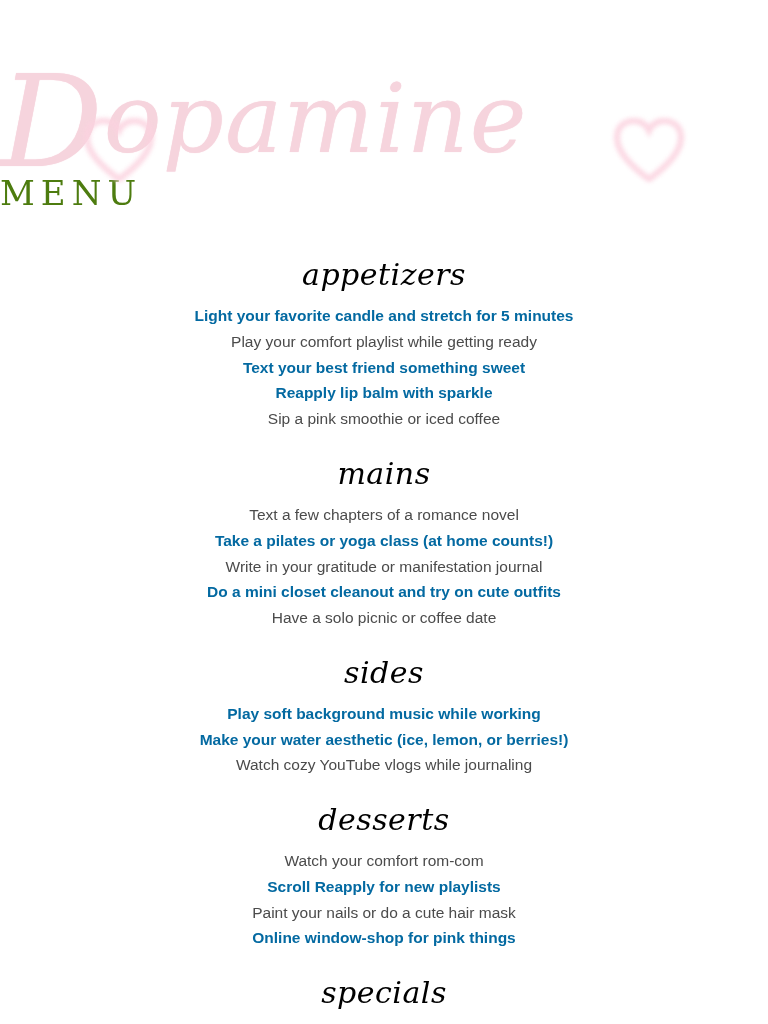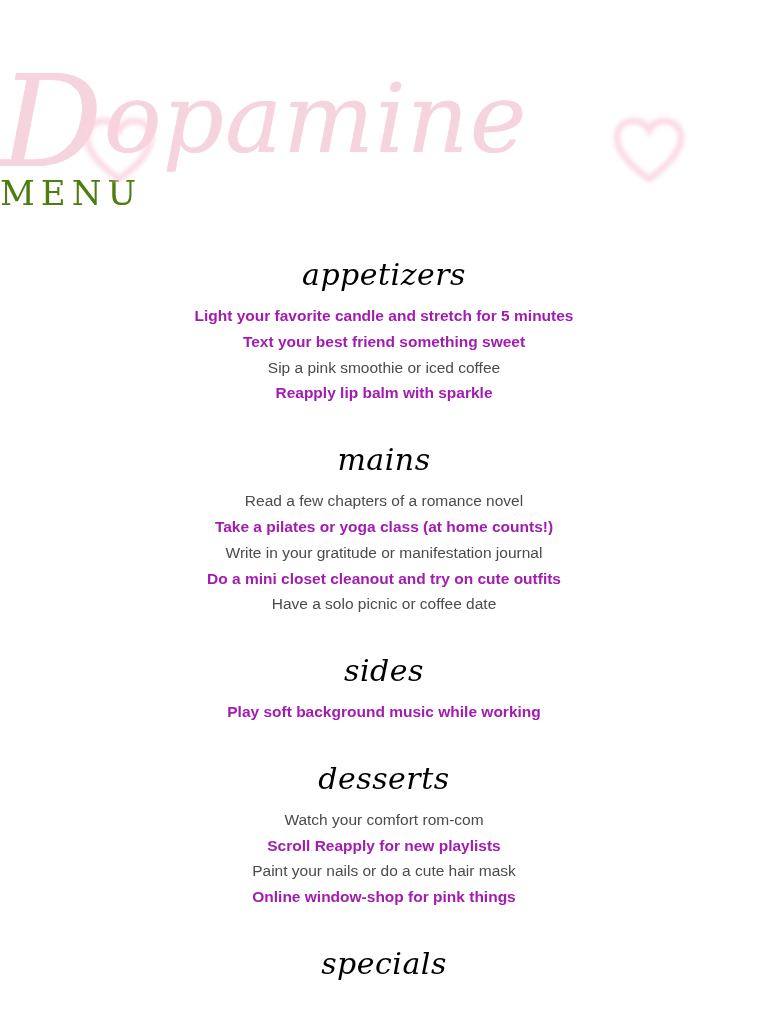--- a/index.html
+++ b/index.html
@@ -56,40 +56,40 @@
     color: #4d7c0f;
     margin-top: -6px;
   }
 
   
   .content {
     margin-top: 44px;
     padding: 0 96px;
   }
   .section { text-align: center; }
-  .section + .section { margin-top: 38px; text-align: center; }
+  .section + .section { margin-top: 26px; text-align: center; }
 
   .section-title {
     font-family: "DejaVu Serif", "Liberation Serif", serif;
     font-style: italic;
     font-size: 30px;
     color: #000000;
     margin: 0 0 14px 0;
     letter-spacing: .5px;
   }
 
   .item {
     font-size: 15.5px;
     line-height: 1.34;
     color: #4b4b4b;
     margin: 0 0 5px 0;
   }
   .item.bold {
     font-weight: bold;
-    color: #a21caf;
+    color: #0369a1;
   }
 </style>
 </head>
 <body>
 
 <div class="heart heart-left">
   <svg viewBox="0 0 100 92" xmlns="http://www.w3.org/2000/svg">
     <path d="M50 88 C14 62 4 42 4 28 C4 12 16 4 28 4 C38 4 46 10 50 18 C54 10 62 4 72 4 C84 4 96 12 96 28 C96 42 86 62 50 88 Z" fill="none" stroke="#fbd2df" stroke-width="9"></path>
   </svg>
 </div>
@@ -102,37 +102,40 @@
 <div class="header">
   <h1 class="brand"><span class="cap">D</span><span>opamine</span></h1>
   <div class="menu-word">MENU</div>
 </div>
 
 <div class="content">
 
   <div class="section">
     <div class="section-title">appetizers</div>
     <p class="item bold">Light your favorite candle and stretch for 5 minutes</p>
+    <p class="item">Play your comfort playlist while getting ready</p>
     <p class="item bold">Text your best friend something sweet</p>
+    <p class="item bold">Reapply lip balm with sparkle</p>
     <p class="item">Sip a pink smoothie or iced coffee</p>
-    <p class="item bold">Reapply lip balm with sparkle</p>
   </div>
 
   <div class="section">
     <div class="section-title">mains</div>
-    <p class="item">Read a few chapters of a romance novel</p>
+    <p class="item">Text a few chapters of a romance novel</p>
     <p class="item bold">Take a pilates or yoga class (at home counts!)</p>
     <p class="item">Write in your gratitude or manifestation journal</p>
     <p class="item bold">Do a mini closet cleanout and try on cute outfits</p>
     <p class="item">Have a solo picnic or coffee date</p>
   </div>
 
   <div class="section">
     <div class="section-title">sides</div>
     <p class="item bold">Play soft background music while working</p>
+    <p class="item bold">Make your water aesthetic (ice, lemon, or berries!)</p>
+    <p class="item">Watch cozy YouTube vlogs while journaling</p>
   </div>
 
   <div class="section">
     <div class="section-title">desserts</div>
     <p class="item">Watch your comfort rom-com</p>
     <p class="item bold">Scroll Reapply for new playlists</p>
     <p class="item">Paint your nails or do a cute hair mask</p>
     <p class="item bold">Online window-shop for pink things</p>
   </div>
 

